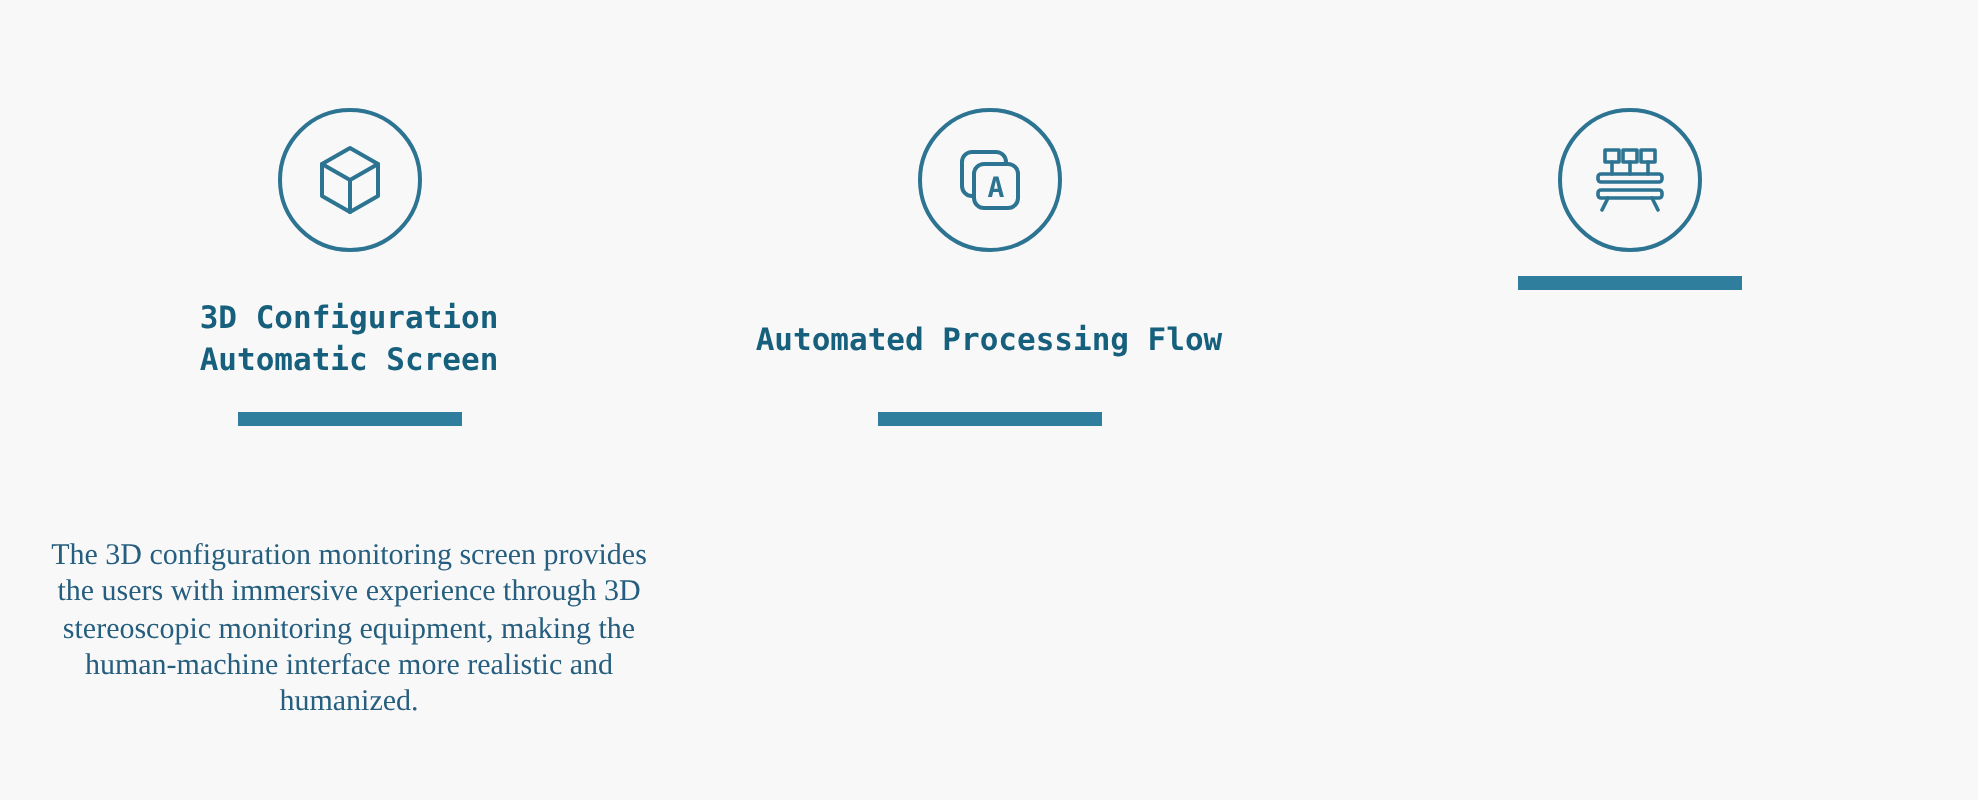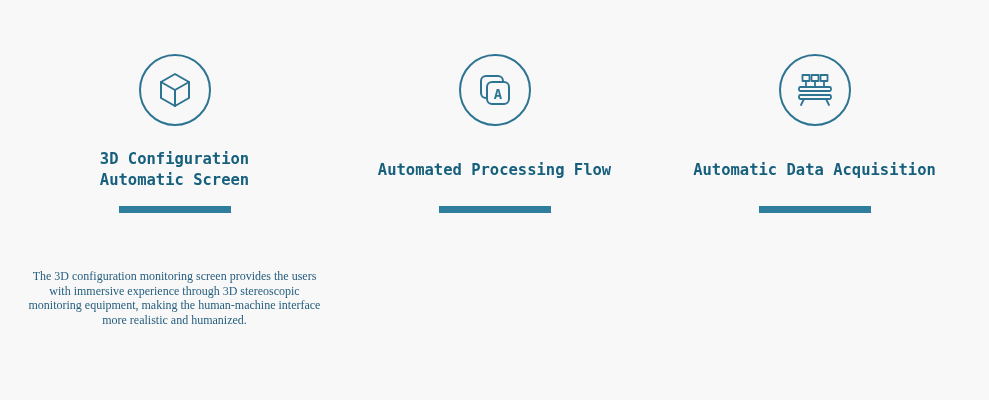--- a/index.html
+++ b/index.html
@@ -59,21 +59,21 @@
   .accent-divider {
     margin-top: 12px;
     width: 112px;
     height: 7px;
     background: #2f7e9d;
   }
   .feature-description {
     margin-top: 56px;
     width: 100%;
     font-family: "Liberation Serif", serif;
-    font-size: 12px;
+    font-size: 15px;
     line-height: 1.22;
     color: #255e7e;
     text-align: center;
   }
 </style>
 </head>
 <body>
 
 <div class="page">
   <div class="features">
@@ -112,18 +112,17 @@
           <rect x="25.5" y="5" width="7" height="6"></rect>
           <line x1="11" y1="11" x2="11" y2="17"></line>
           <line x1="20" y1="11" x2="20" y2="17"></line>
           <line x1="29" y1="11" x2="29" y2="17"></line>
           <rect x="4" y="17" width="32" height="4" rx="1.5"></rect>
           <rect x="4" y="25" width="32" height="4" rx="1.5"></rect>
           <line x1="9" y1="29" x2="6" y2="35"></line>
           <line x1="31" y1="29" x2="34" y2="35"></line>
         </svg>
       </div>
-      <div class="feature-title">Automatic Data Acquisition</div>
       <div class="accent-divider"></div>
     </div>
 
   </div>
 </div>
 
 </body></html>

